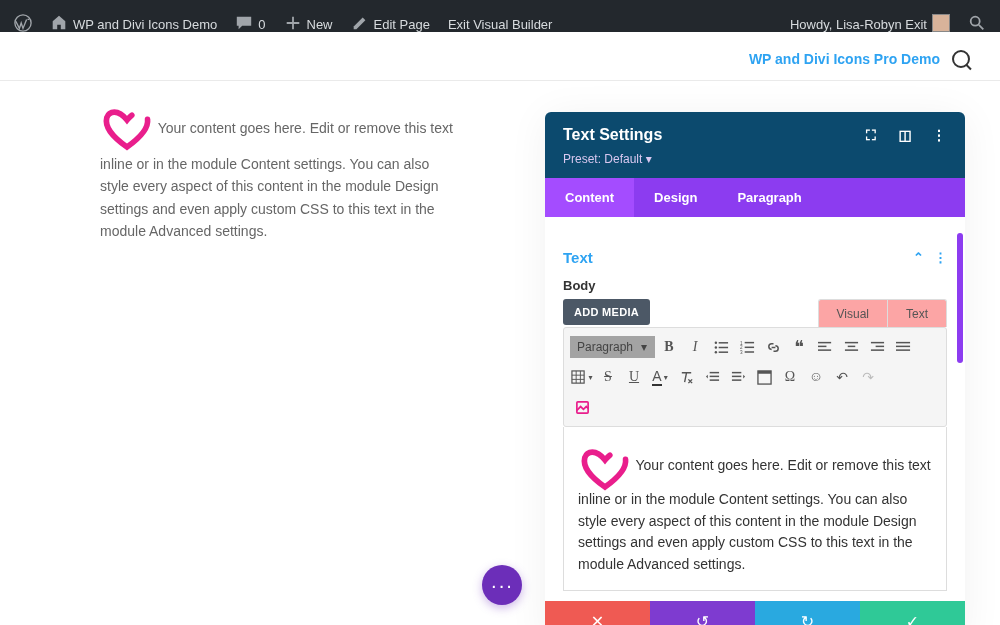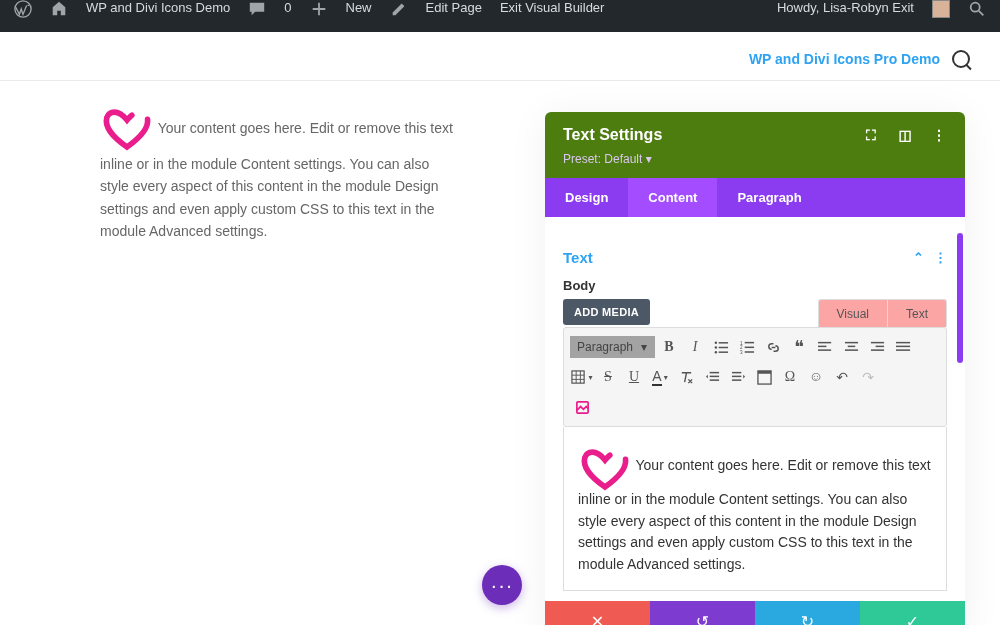--- a/index.html
+++ b/index.html
@@ -1,40 +1,40 @@
 <!DOCTYPE html>
 <html><head>
 <meta charset="utf-8">
 <style>
 * { margin: 0; padding: 0; box-sizing: border-box; font-family: -apple-system, "Helvetica Neue", Arial, sans-serif; }
 body { width: 1000px; height: 625px; background: #fff; position: relative; overflow: hidden; }
 
 
 .wp-bar { height: 32px; background: #23282d; color: #d7dbde; display: flex; align-items: center; font-size: 13px; padding: 0 8px; justify-content: space-between; }
 .wp-left, .wp-right { display: flex; align-items: center; gap: 6px; }
-.wp-item { display: flex; align-items: flex-start; gap: 18px; padding: 0 6px; height: 32px; cursor: pointer; }
+.wp-item { display: flex; align-items: flex-end; gap: 5px; padding: 0 6px; height: 32px; cursor: pointer; }
 .wp-item svg { width: 18px; height: 18px; fill: #a0a5aa; }
 .avatar { width: 18px; height: 18px; background: #d8b39a; border: 1px solid #888; }
 
 
 .header-row { display: flex; justify-content: flex-end; align-items: center; gap: 12px; padding: 18px 30px 12px; font-size: 14px; }
 .header-link { color: #2ea3f2; font-weight: 600; cursor: pointer; }
 .search-circle { width: 18px; height: 18px; border: 2px solid #333; border-radius: 50%; position: relative; cursor: pointer; }
 .search-circle::after { content: ""; position: absolute; width: 7px; height: 2px; background: #333; transform: rotate(45deg); bottom: -2px; right: -4px; }
 .divider { height: 1px; background: #eaeaea; }
 
 
 .page-body { display: flex; padding: 24px 0 0 0; }
 .left-col { width: 500px; padding: 0 40px 0 100px; font-size: 14px; color: #666; line-height: 1.6; }
 .heart-big { width: 54px; height: 48px; display: inline-block; vertical-align: middle; }
 .heart-big svg { width: 100%; height: 100%; }
 
 
 .panel { position: absolute; right: 35px; top: 112px; width: 420px; background: #fff; border-radius: 6px; box-shadow: 0 4px 40px rgba(0,0,0,0.06); overflow: hidden; }
-.panel-head { background: #4d7c0f; color: #fff; padding: 14px 18px 12px; }
+.panel-head { background: #0c4a6e; color: #fff; padding: 14px 18px 12px; }
 .panel-title { font-size: 16px; font-weight: 600; display: flex; justify-content: space-between; align-items: center; }
 .head-icons { display: flex; gap: 18px; align-items: center; }
 .head-icons span { width: 16px; height: 16px; display: flex; align-items: center; justify-content: center; cursor: pointer; font-size: 14px; }
 .preset { font-size: 12px; color: #d9c8f0; margin-top: 8px; cursor: pointer; }
 .tabs { background: #8c3cf0; display: flex; }
 .tab { padding: 12px 20px; color: #fff; font-size: 13px; font-weight: 600; cursor: pointer; }
 .tab.active { background: #a44cff; }
 
 .panel-body { padding: 16px 18px 10px; position: relative; margin-top: 16px; }
 .section-head { color: #2ea3f2; font-size: 15px; font-weight: 600; display: flex; justify-content: space-between; align-items: center; margin-bottom: 12px; }
@@ -145,22 +145,22 @@
       <span>Text Settings</span>
       <div class="head-icons">
         <span>⛶</span>
         <span>◫</span>
         <span>⋮</span>
       </div>
     </div>
     <div class="preset"><span>Preset: Default</span> ▾</div>
   </div>
   <div class="tabs">
+    <div class="tab active">Content</div>
     <div class="tab">Design</div>
-    <div class="tab active">Content</div>
     <div class="tab">Paragraph</div>
   </div>
 
   <div style="position:relative;">
     <div class="scrollbar"></div>
     <div class="panel-body">
       <div class="section-head">
         <span>Text</span>
         <div class="section-icons">
           <span>⌃</span>

